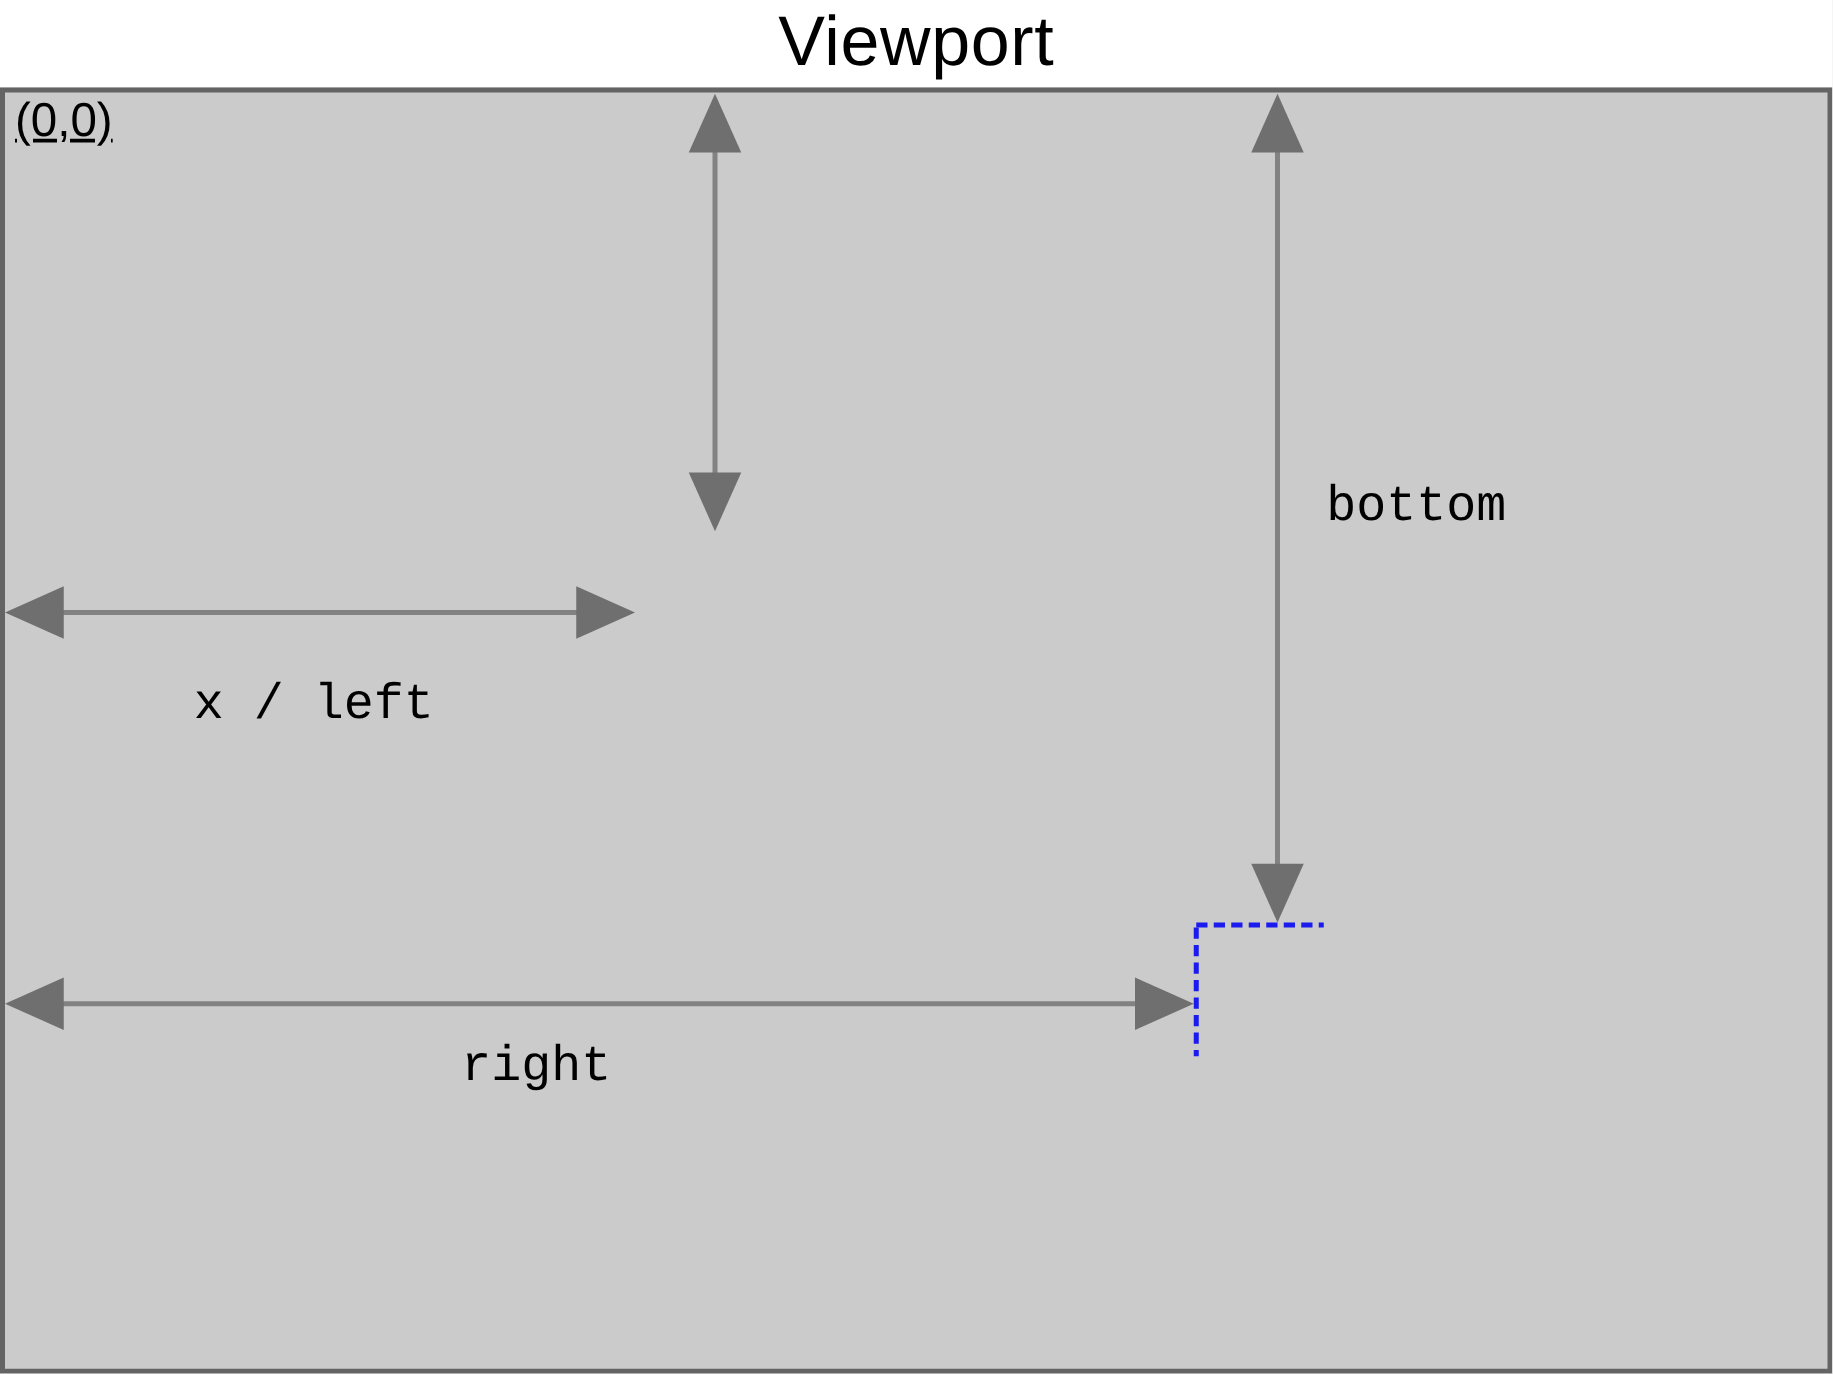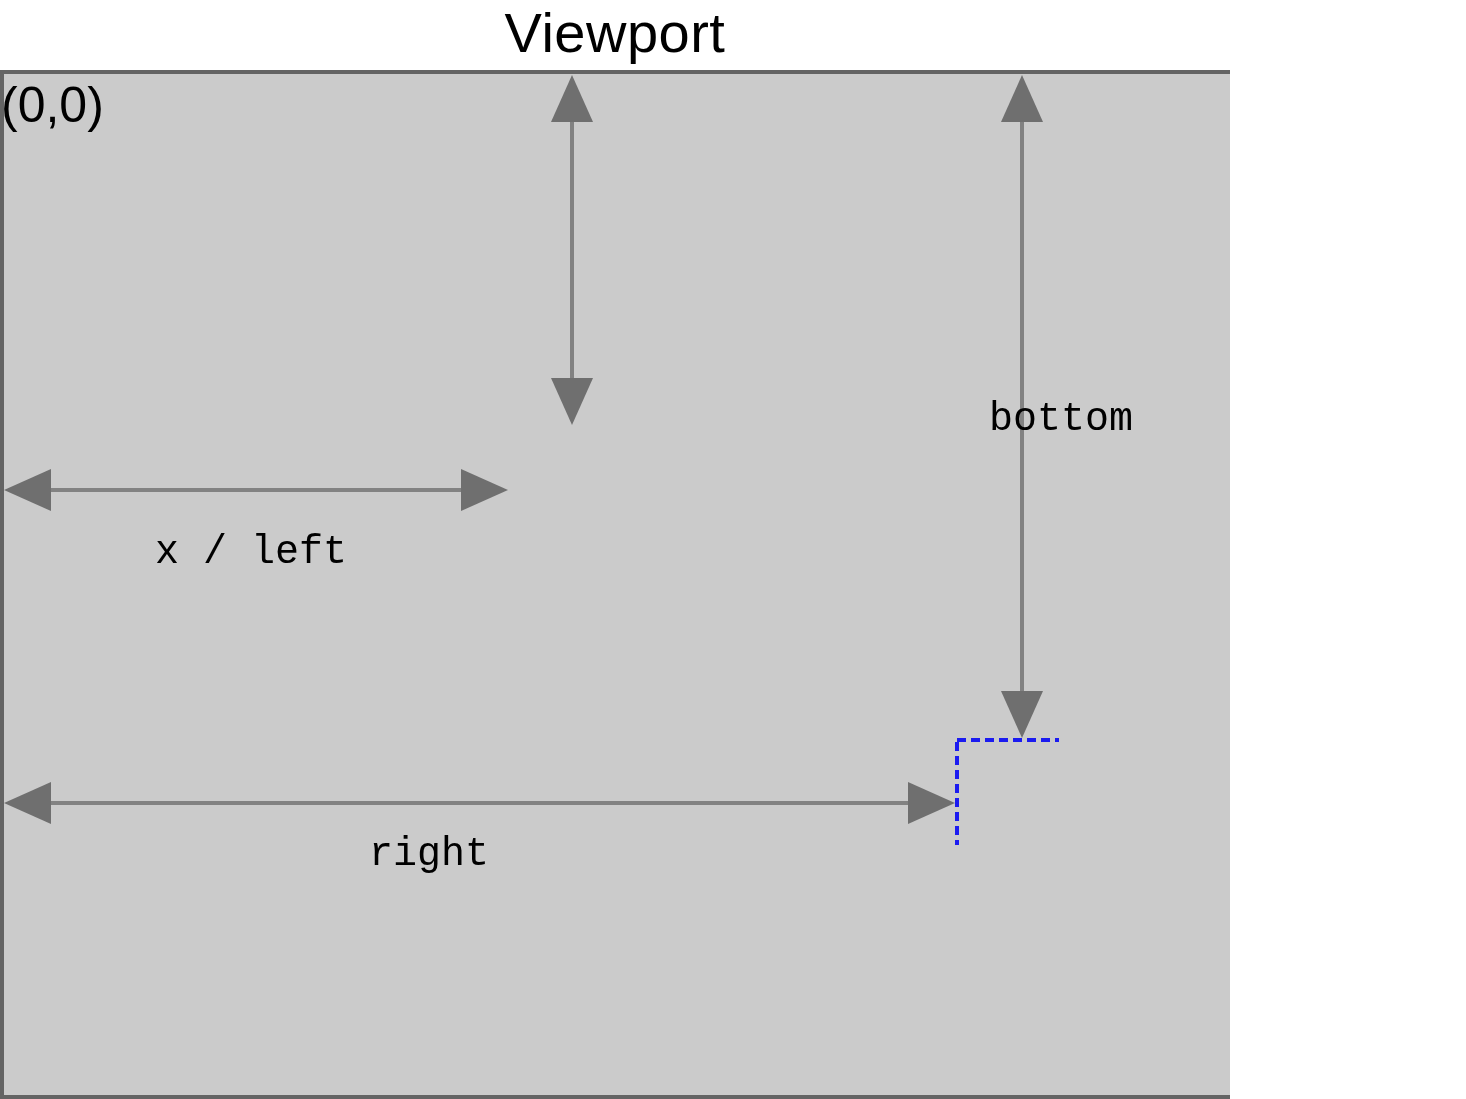--- a/index.html
+++ b/index.html
@@ -9,21 +9,21 @@
     --element-border: #000000;
     --arrow-line: #828282;
     --arrow-head: #6f6f6f;
     --guide-blue: #1b1bf0;
     --text: #000000;
   }
   * { margin: 0; padding: 0; box-sizing: border-box; }
   html, body { background: #ffffff; }
   .stage {
     position: relative;
-    width: 1230px;
+    width: 1466px;
     height: 1099px;
     background: #ffffff;
     overflow: hidden;
     font-family: "Liberation Sans", sans-serif;
     color: var(--text, #000);
   }
   .title {
     position: absolute;
     top: 0; left: 0;
     width: 100%;
@@ -38,23 +38,24 @@
   .viewport-rect {
     position: absolute;
     left: 0; top: 70px;
     width: 1466px;
     height: 1029px;
     background: var(--viewport-fill, #cbcbcb);
     border: 4px solid var(--viewport-border, #646464);
   }
   .origin-label {
     position: absolute;
-    left: 1px; top: 76px;
-    font-size: 50px;
+    left: 12px; top: 76px;
+    font-size: 38px;
     color: var(--text, #000);
+    text-decoration: underline;
   }
   .element-box {
     position: absolute;
     left: 508px; top: 425px;
     width: 449px;
     height: 315px;
     background: var(--element-fill, #f7f3ec);
     border: 3px solid var(--element-border, #000);
     display: flex;
     align-items: center;
@@ -87,22 +88,22 @@
     fill: none;
   }
   .measure-label {
     position: absolute;
     font-family: "Liberation Mono", "DejaVu Sans Mono", monospace;
     font-size: 40px;
     white-space: pre;
     color: var(--text, #000);
   }
   .label-y-top   { left: 593px; top: 231px; }
-  .label-x-left  { left: 155px; top: 530px; }
-  .label-bottom  { left: 989px; top: 384px; margin-top: 13px; }
+  .label-x-left  { left: 155px; top: 542px; }
+  .label-bottom  { left: 1061px; top: 384px; }
   .label-right   { left: 369px; top: 832px; }
 </style>
 </head>
 <body>
 
 <div class="stage">
 
   <div class="title">Viewport</div>
 
   <div class="viewport-rect"></div>

